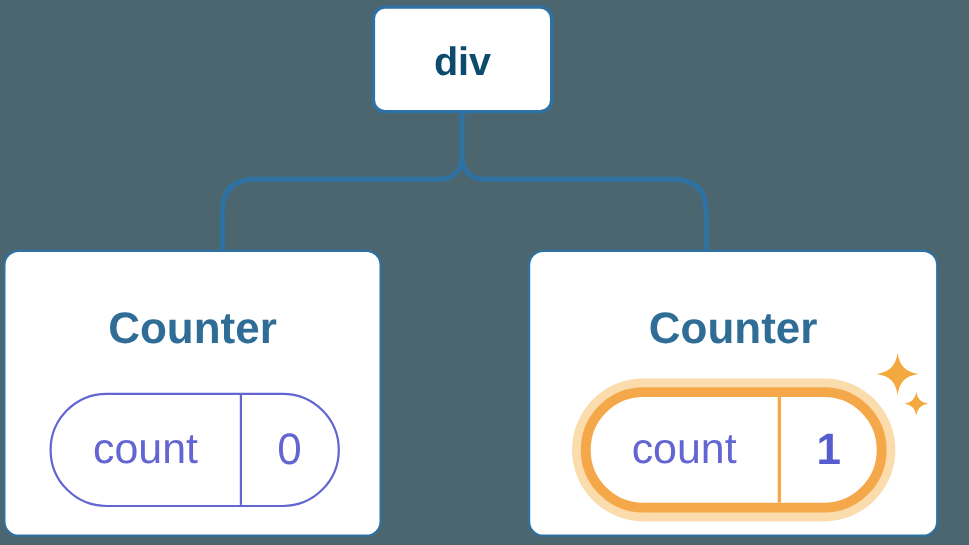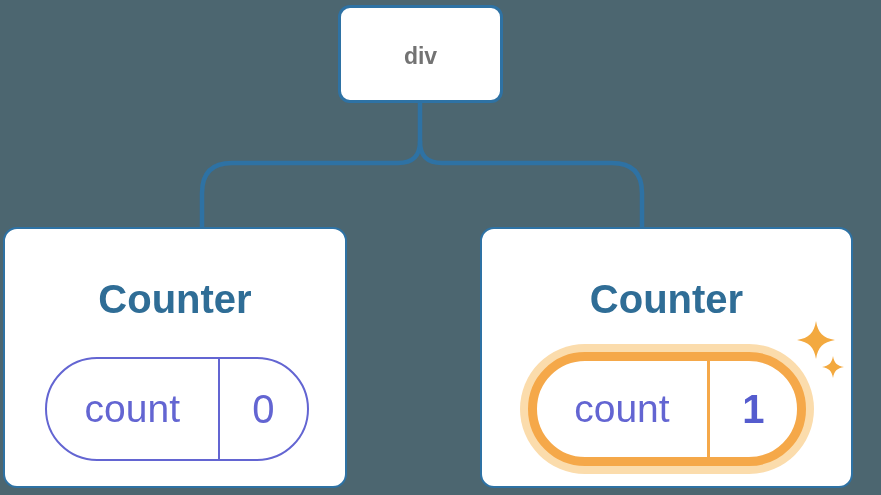--- a/index.html
+++ b/index.html
@@ -27,23 +27,23 @@
     width: 165px; height: 98px;
     background: #ffffff;
     border: 3px solid #2E72A4;
     border-radius: 12px;
     display: flex;
     align-items: center;
     justify-content: center;
     z-index: 2;
   }
   .node-root .node-label {
-    font-size: 23px;
+    font-size: 36px;
     font-weight: 600;
-    color: #737373;
+    color: #0c4a6e;
     padding-top: 4px;
   }
 
   .card {
     position: absolute;
     top: 227px;
     height: 261px;
     background: #ffffff;
     border: 2.5px solid #2E72A4;
     border-radius: 14px;

